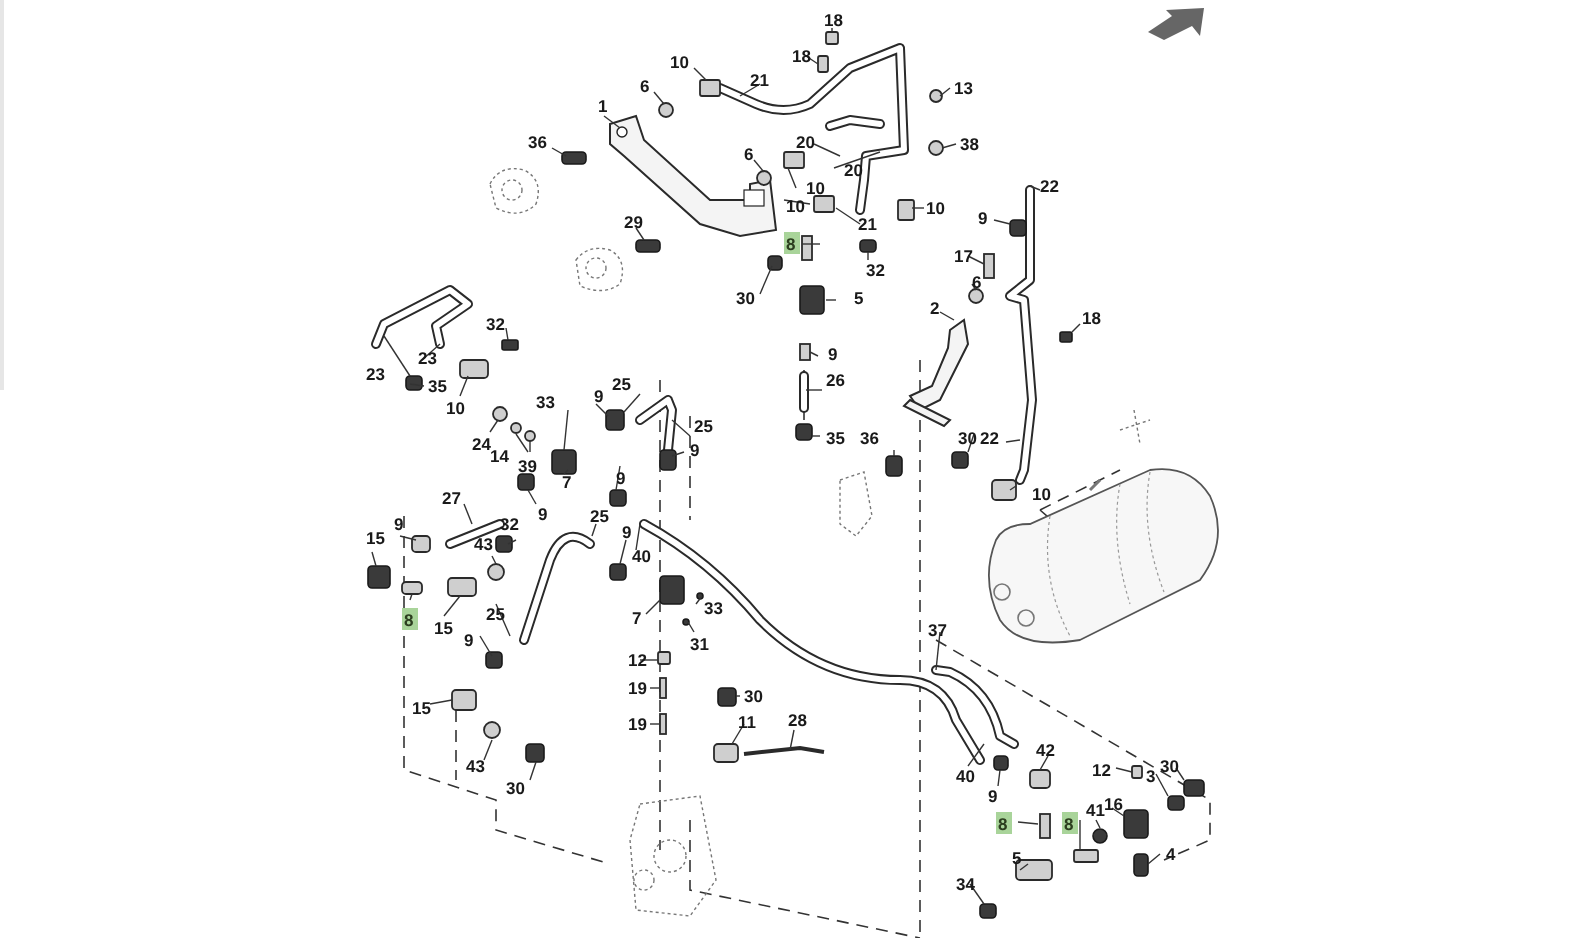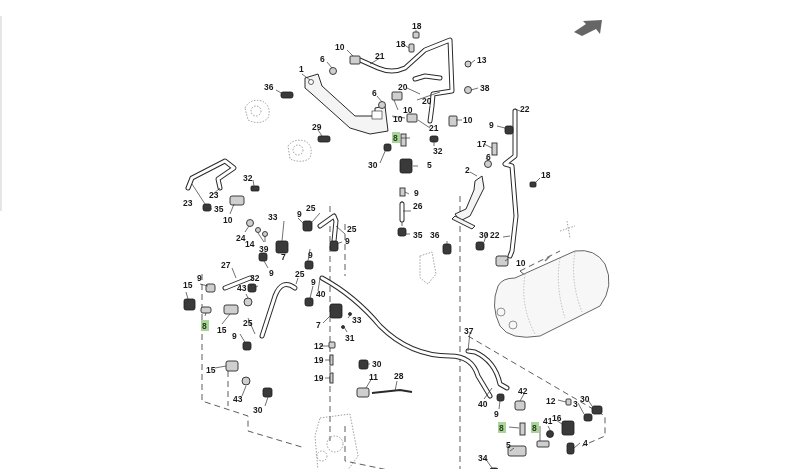--- a/index.html
+++ b/index.html
@@ -1,18 +1,18 @@
 <!DOCTYPE html>
 <html><head>
 <meta charset="utf-8">
 <style>
   html, body { margin: 0; padding: 0; background: #ffffff; }
   body { width: 792px; height: 469px; overflow: hidden; position: relative;
          font-family: "Liberation Sans", sans-serif; }
-  #stage { position: absolute; left: 0; top: 16px; width: 792px; height: 392px; }
+  #stage { position: absolute; left: 0; top: 0; width: 792px; height: 392px; }
   .left-edge { position: absolute; left: 0; top: 0; width: 2px; height: 195px; background: #e6e6e6; }
   .nav-arrow { position: absolute; left: 572px; top: 2px; width: 34px; height: 18px; cursor: pointer; }
   svg text.callout { font-family: "Liberation Sans", sans-serif; font-size: 8.5px; font-weight: bold; fill: #1a1a1a; }
   svg text.hl { fill: #2c3e1f; }
   .hl-box { fill: #a9d49a; }
   .part { fill: #cfcfcf; stroke: #2a2a2a; stroke-width: 0.9; }
   .part-dark { fill: #3a3a3a; stroke: #1a1a1a; stroke-width: 0.8; }
   .tube { fill: none; stroke: #2a2a2a; stroke-width: 5; stroke-linecap: round; stroke-linejoin: round; }
   .tube-inner { fill: none; stroke: #ffffff; stroke-width: 3; stroke-linecap: round; stroke-linejoin: round; }
   .leader { stroke: #333; stroke-width: 0.7; fill: none; }

